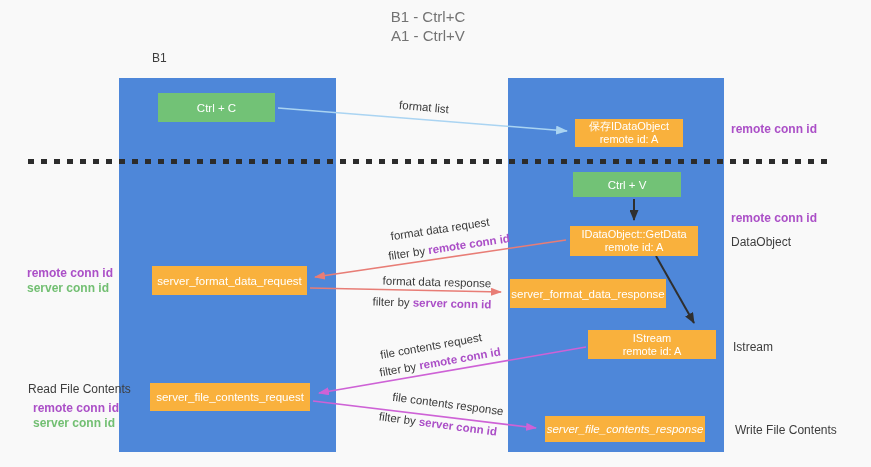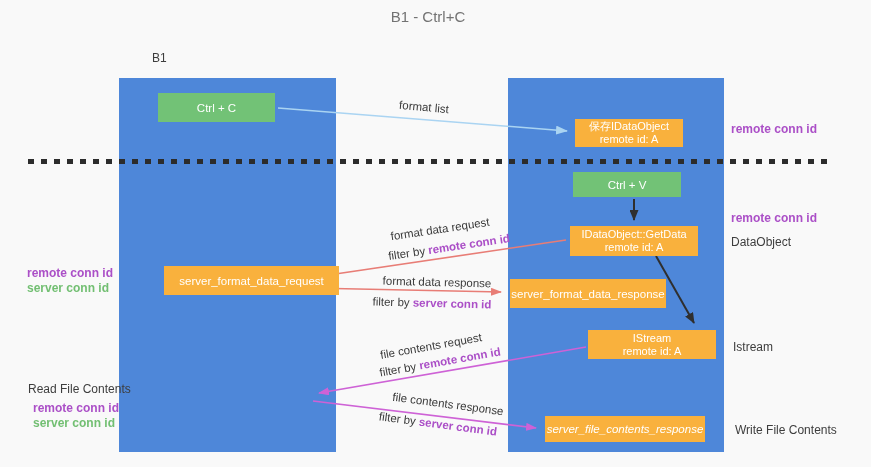--- a/index.html
+++ b/index.html
@@ -21,21 +21,21 @@
     align-items:center; justify-content:center; color:#ffffff; text-align:center; }
   .node.orange { background:#f9b13d; }
   .node.green  { background:#72c276; }
   .node .l1 { font-size:11px; line-height:13px; }
   .node .l2 { font-size:11px; line-height:13px; }
   .node .single { font-size:11.5px; }
   #node-ctrl-c  { left:158px; top:93px;  width:117px; height:29px; font-size:12px; }
   #node-save    { left:575px; top:119px; width:108px; height:28px; }
   #node-ctrl-v  { left:573px; top:172px; width:108px; height:25px; font-size:12px; }
   #node-getdata { left:570px; top:226px; width:128px; height:30px; }
-  #node-fmt-req { left:164px; top:266px; width:175px; height:29px;align-items:center; }
+  #node-fmt-req { left:152px; top:266px; width:155px; height:29px;align-items:center; }
   #node-fmt-resp{ left:510px; top:279px; width:156px; height:29px; }
   #node-istream { left:588px; top:330px; width:128px; height:29px; }
   #node-file-req{ left:150px; top:383px; width:160px; height:28px; }
   #node-file-resp{ left:545px; top:416px; width:160px; height:26px;font-style:italic; }
   #arrows { position:absolute; left:0; top:0; z-index:5; pointer-events:none; }
   .edge-label { position:absolute; z-index:7; white-space:nowrap; font-size:11.5px;
     color:#3a3a3a; }
   .purple-b { color:#ab4fc7; font-weight:bold; }
   .green-b  { color:#72bf72; font-weight:bold; }
   .side-label { position:absolute; z-index:7; font-size:12px; color:#3d3d3d; white-space:nowrap; }
@@ -43,20 +43,21 @@
   .conn-group { position:absolute; z-index:7; font-size:12px; font-weight:bold;
     line-height:15px; white-space:nowrap; }
 </style>
 </head>
 <body>
 
 <div id="canvas">
 
   <div class="title-block">
     <div>B1 - Ctrl+C</div>
+    <div>A1 - Ctrl+V</div>
   </div>
 
   <div class="lane-header" style="left:152px; top:51px;">
     <div>B1</div>
   </div>
   <div class="lane-header" style="left:557px; top:51px;margin-top:38px;">
     <div>A1</div>
     <div>remote</div>
   </div>
 
@@ -113,20 +114,23 @@
 
   <div id="node-fmt-resp" class="node orange">
     <span class="single">server_format_data_response</span>
   </div>
 
   <div id="node-istream" class="node orange">
     <span class="l1">IStream</span>
     <span class="l2">remote id: A</span>
   </div>
 
+  <div id="node-file-req" class="node orange">
+    <span class="single">server_file_contents_request</span>
+  </div>
 
   <div id="node-file-resp" class="node orange">
     <span class="single">server_file_contents_response</span>
   </div>
 
   <div class="edge-label" style="left:424px; top:107px; transform:translate(-50%,-50%) rotate(5deg);">format list</div>
 
   <div class="edge-label" style="left:440px; top:229px; transform:translate(-50%,-50%) rotate(-8.5deg);">format data request</div>
   <div class="edge-label" style="left:449px; top:247px; transform:translate(-50%,-50%) rotate(-8.5deg);">
     <span>filter by </span><span class="purple-b">remote conn id</span>

